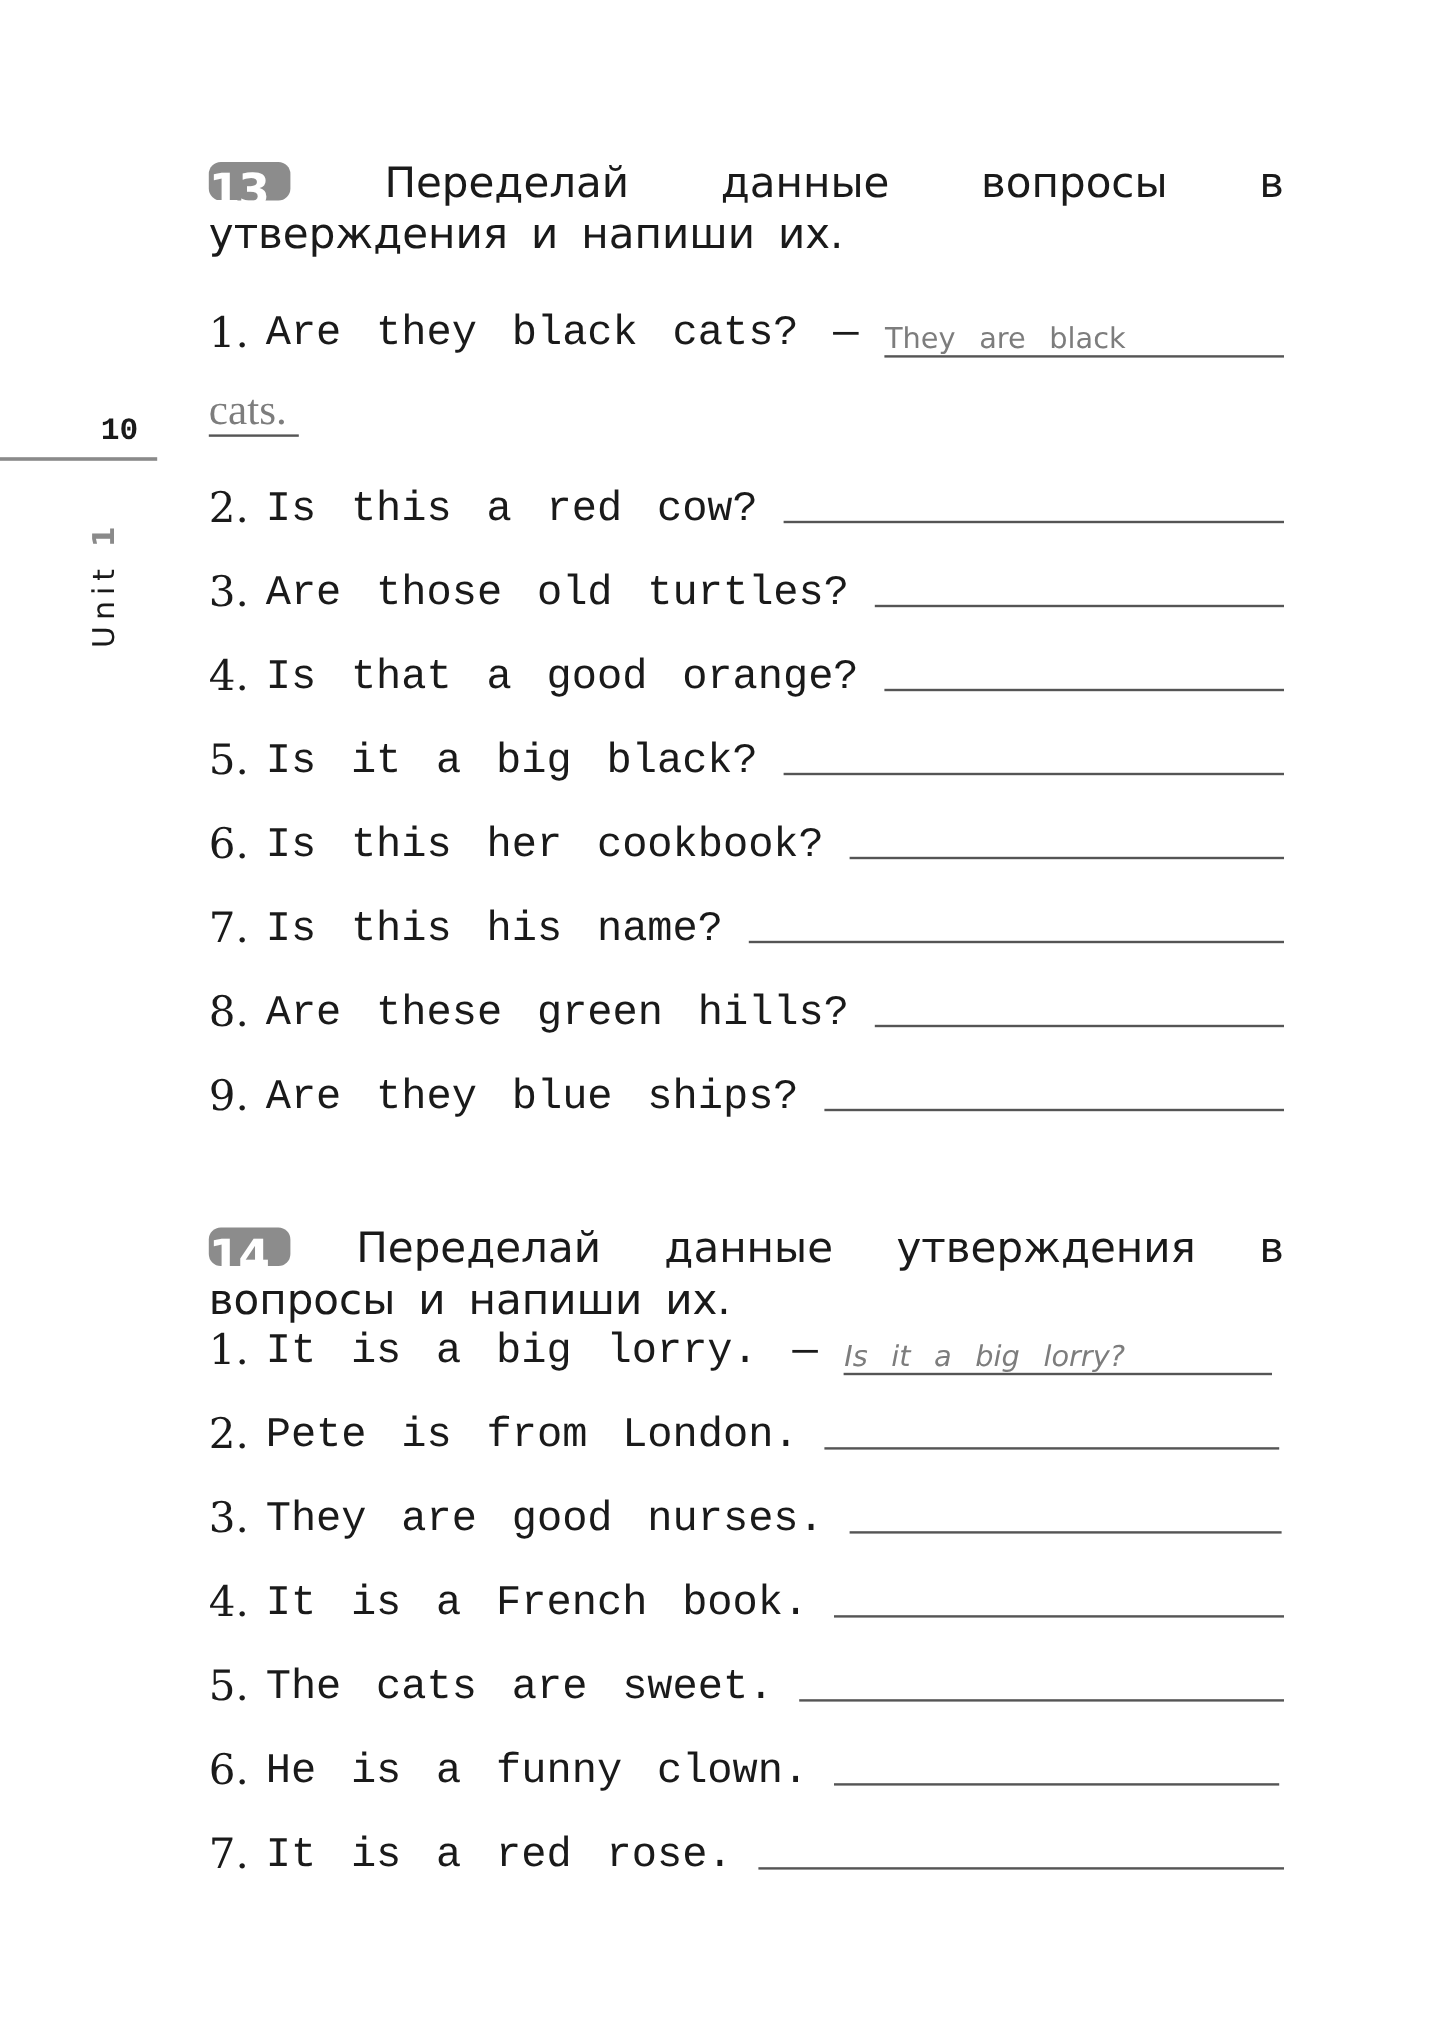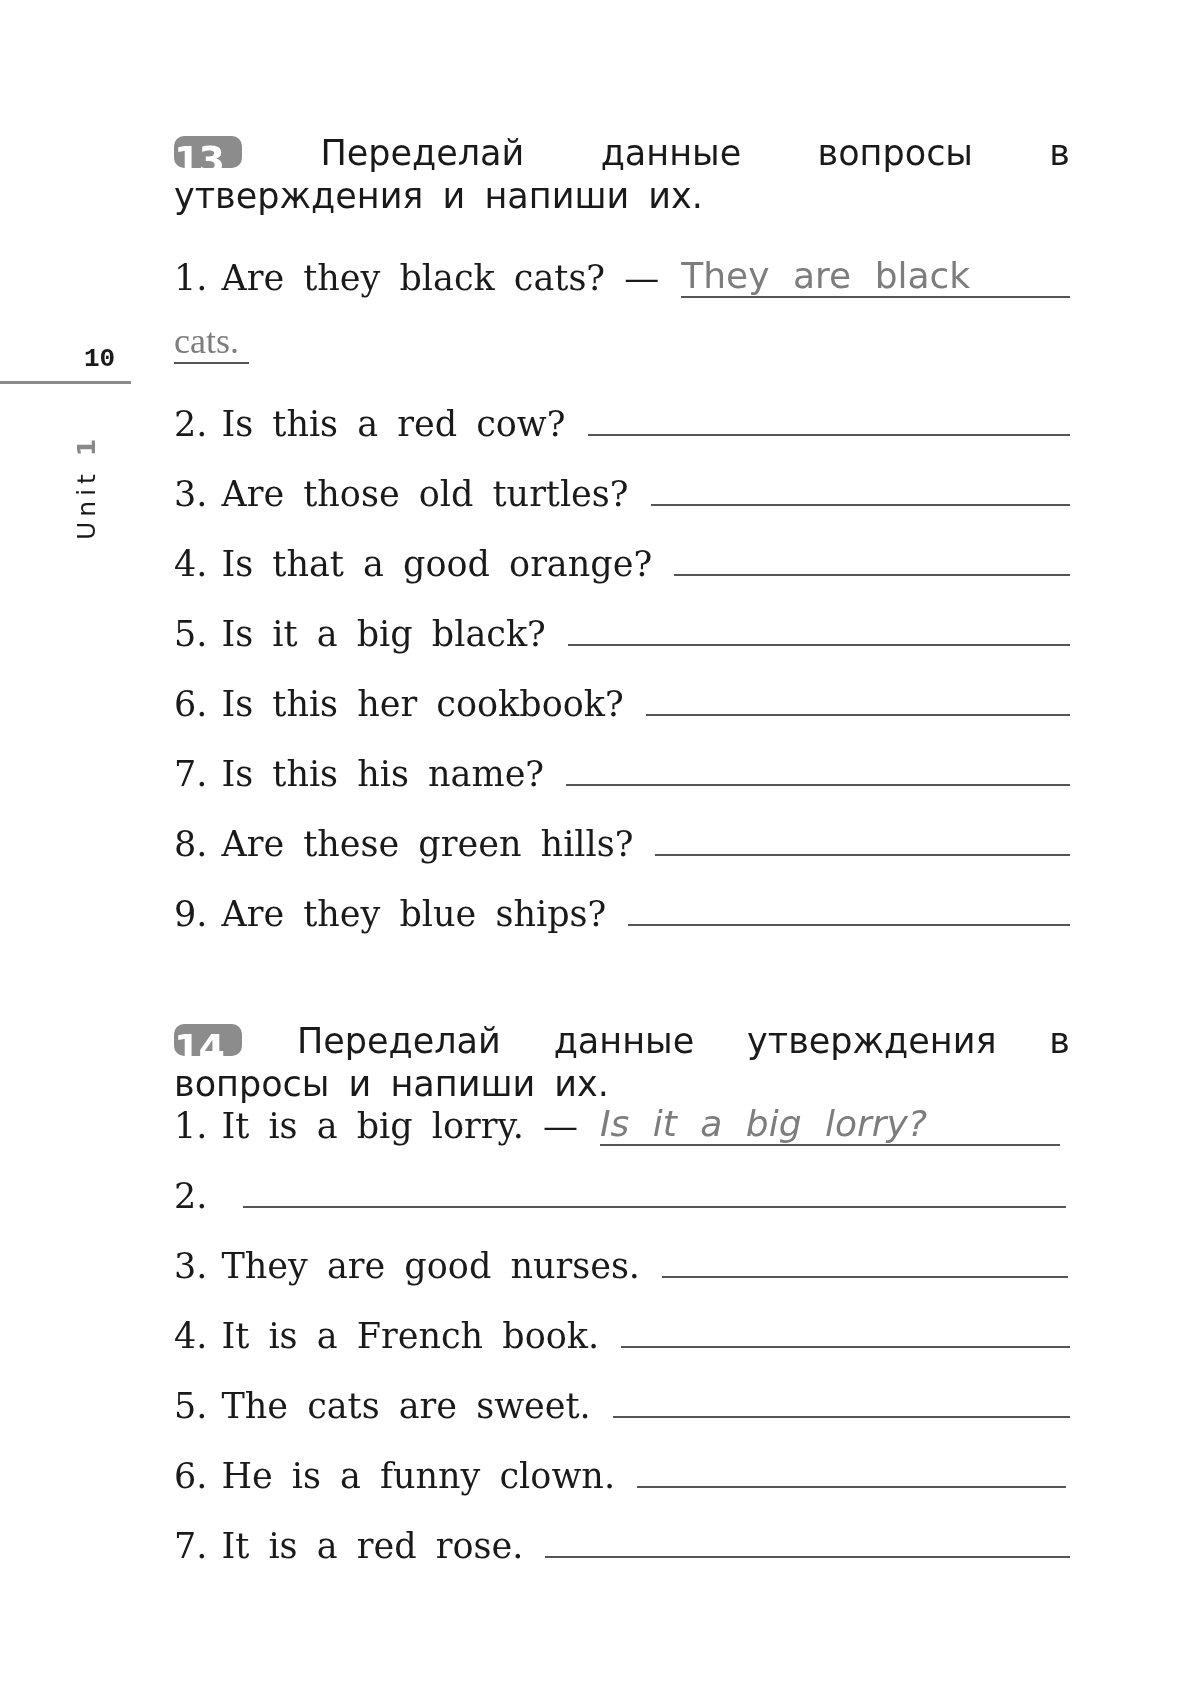--- a/index.html
+++ b/index.html
@@ -12,23 +12,23 @@
   .unit-label { position: absolute; left: 72px; top: 540px; transform: rotate(-90deg); transform-origin: left top; font-family: "DejaVu Sans", sans-serif; font-size: 25px; letter-spacing: 5px; color: #1a1a1a; white-space: nowrap; }
   .unit-num { color: #8a8a8a; font-weight: bold; }
 
   
   .task { position: absolute; left: 174px; width: 896px; font-family: "DejaVu Sans", sans-serif; font-size: 35px; line-height: 43px; color: #1a1a1a; text-align: justify; text-align-last: left; word-spacing: 8px; }
   .badge { display: inline-block; width: 68px; height: 32px; background: #8c8c8c; border-radius: 10px; color: #fff; font-family: "DejaVu Sans", sans-serif; font-weight: bold; font-size: 38px; line-height: 48px; text-align: center; vertical-align: -8px; margin-right: 2px; letter-spacing: -2px; }
 
   
   .row { position: absolute; left: 174px; width: 896px; height: 46px; display: flex; align-items: flex-end; font-family: "DejaVu Serif", serif; font-size: 35px; color: #1a1a1a; word-spacing: 8px; }
   .row .num { margin-right: 14px; }
-  .row .q { white-space: nowrap; }
+  .row .q { white-space: nowrap; font-family: Liberation Mono, monospace; }
   .row .line { flex: 1; border-bottom: 2px solid #555; margin-left: 22px; margin-bottom: 8px; height: 0; }
-  .answer { flex: 1; margin-left: 22px; font-family: "DejaVu Sans", sans-serif; color: #7d7d7d; font-size: 36px; border-bottom: 2px solid #555; white-space: nowrap; word-spacing: 12px; }
+  .answer { flex: 1; margin-left: 22px; font-family: "DejaVu Sans", sans-serif; color: #7d7d7d; font-size: 24px; border-bottom: 2px solid #555; white-space: nowrap; word-spacing: 12px; }
   .answer-cont { position: absolute; left: 174px; font-family: Liberation Serif, serif; color: #7d7d7d; font-size: 36px; border-bottom: 2px solid #555; padding-right: 10px; }
 </style>
 </head>
 <body>
 
 <div class="page">
 
   <div class="page-number">10</div>
   <div class="margin-rule"></div>
   <div class="unit-label">
@@ -94,20 +94,21 @@
     <span>Переделай данные утверждения в вопросы и напиши их.</span>
   </div>
 
   <div class="row" style="top:1100px;">
     <span class="num">1.</span>
     <span class="q">It is a big lorry. —</span>
     <span class="answer" style="margin-right:10px;font-style:italic;">Is it a big lorry?</span>
   </div>
   <div class="row" style="top:1170px;">
     <span class="num">2.</span>
+    <span class="q">Pete is from London.</span>
     <span class="line" style="margin-right:4px;"></span>
   </div>
   <div class="row" style="top:1240px;">
     <span class="num">3.</span>
     <span class="q">They are good nurses.</span>
     <span class="line" style="margin-right:2px;"></span>
   </div>
   <div class="row" style="top:1310px;">
     <span class="num">4.</span>
     <span class="q">It is a French book.</span>

